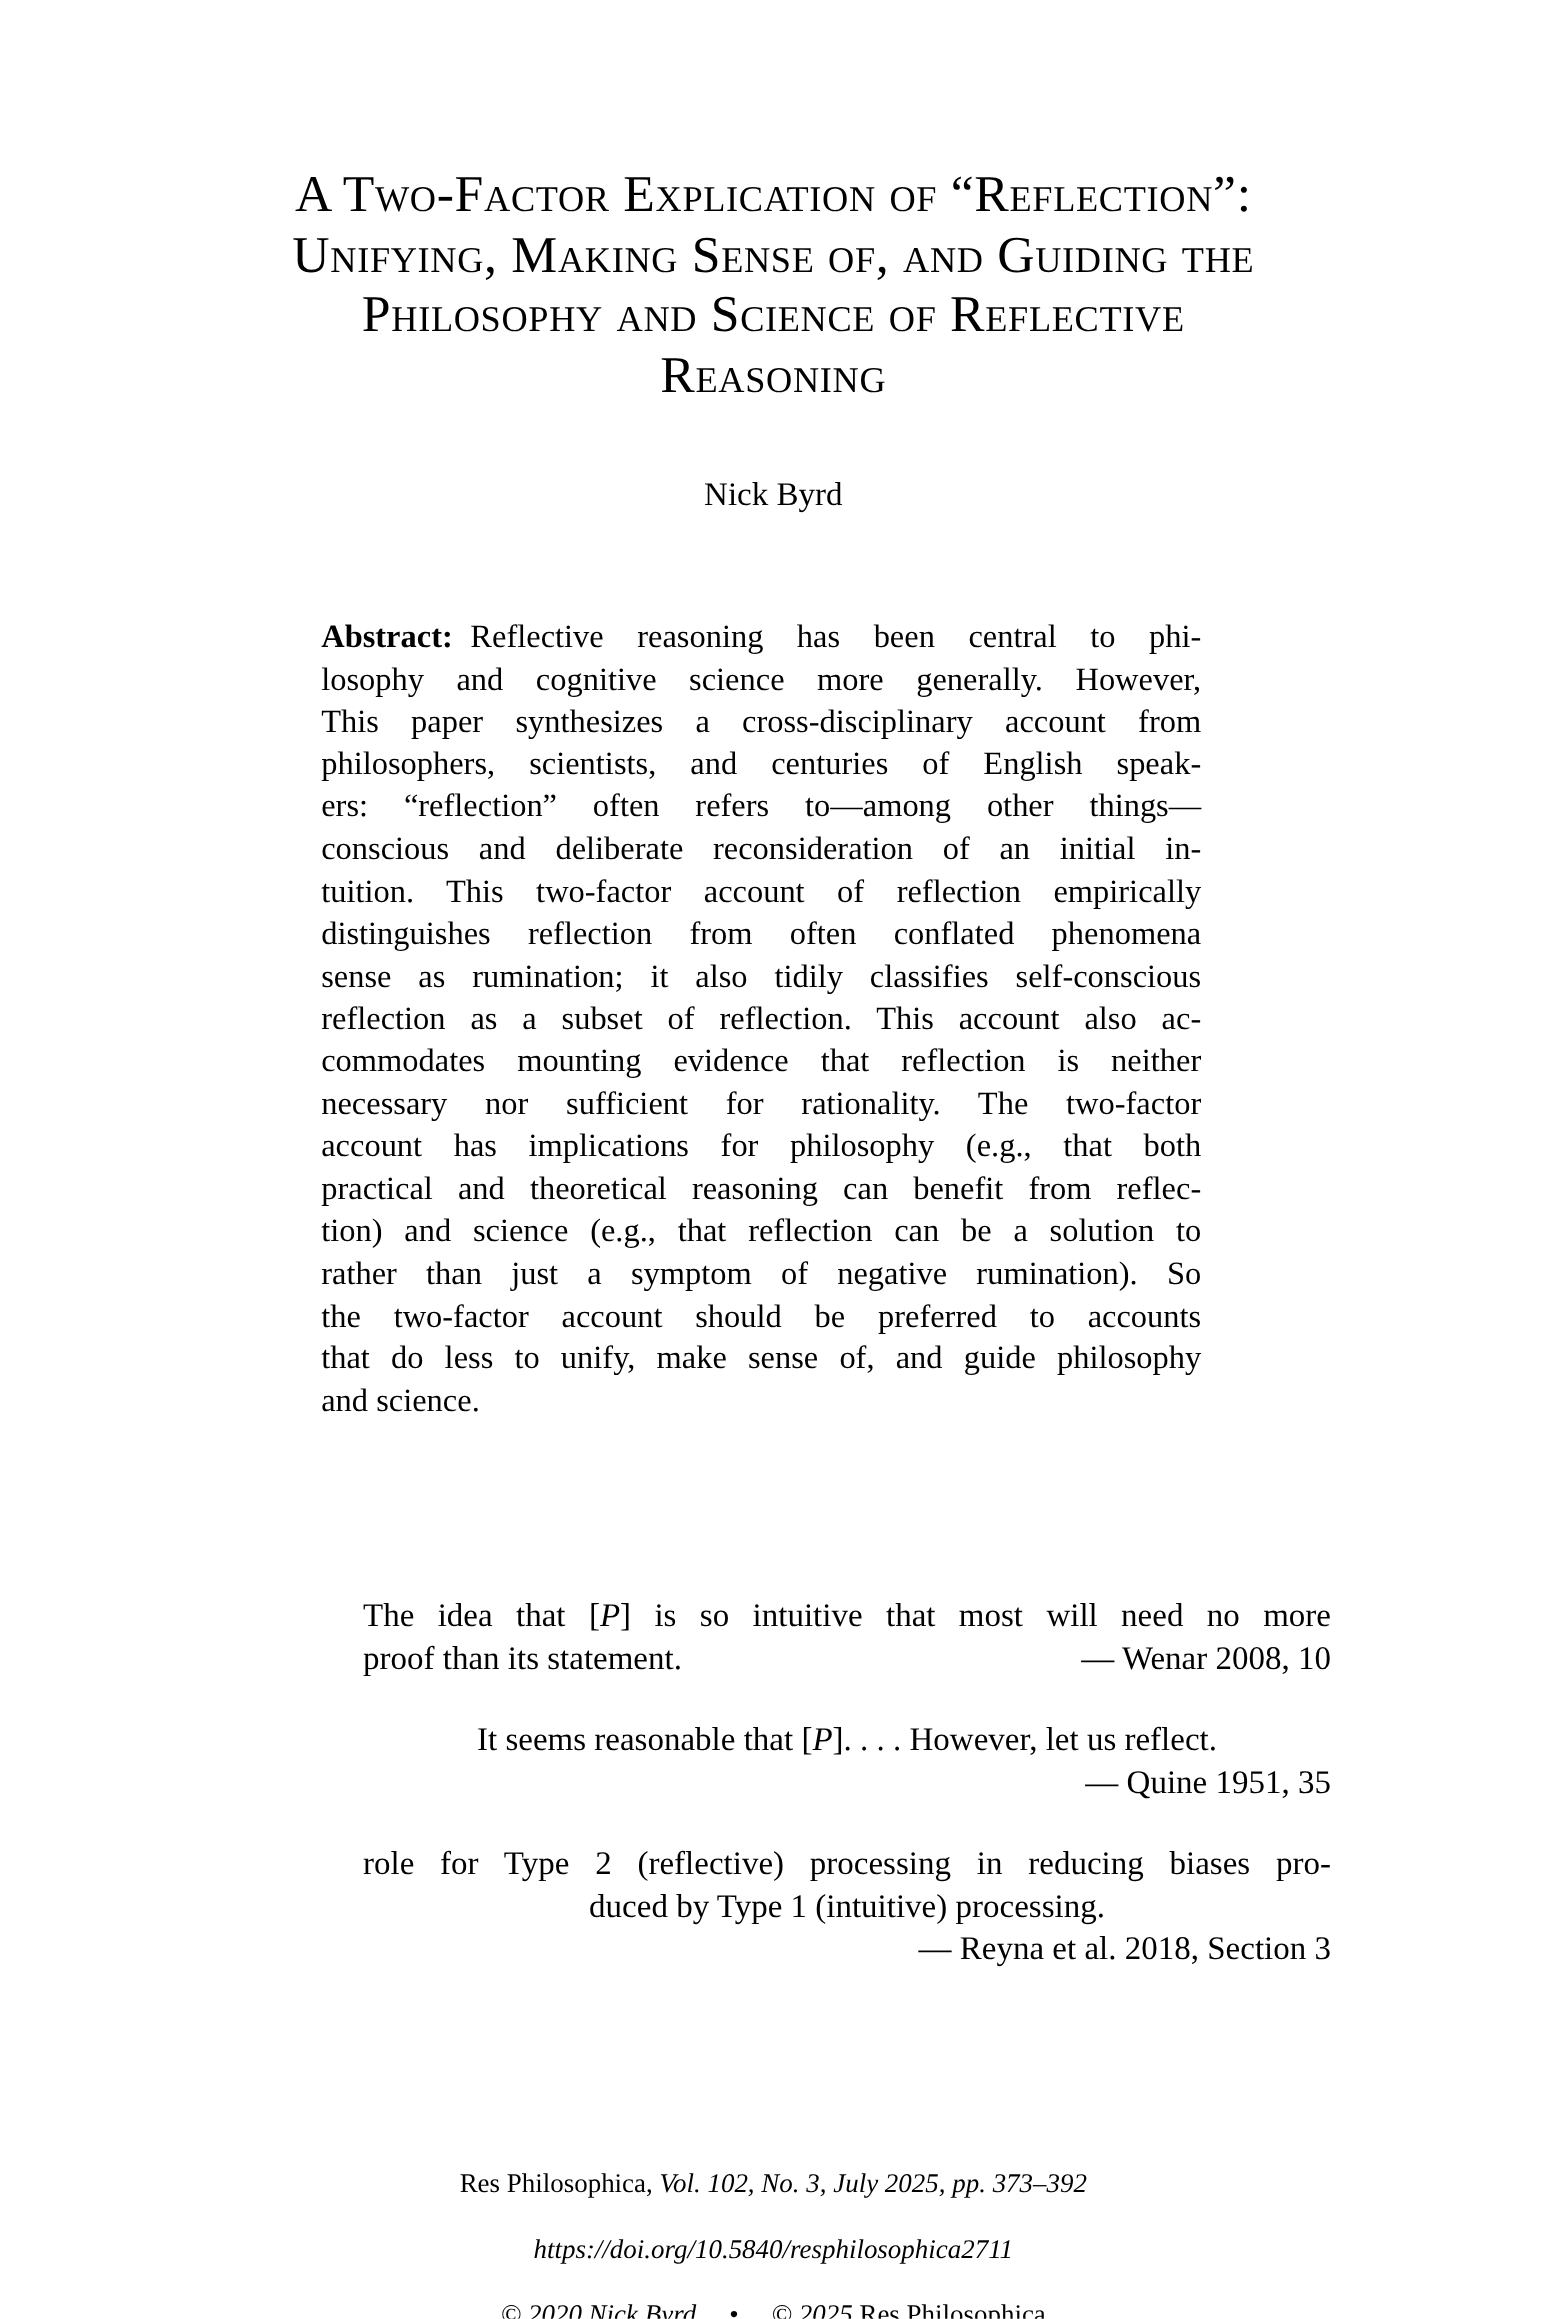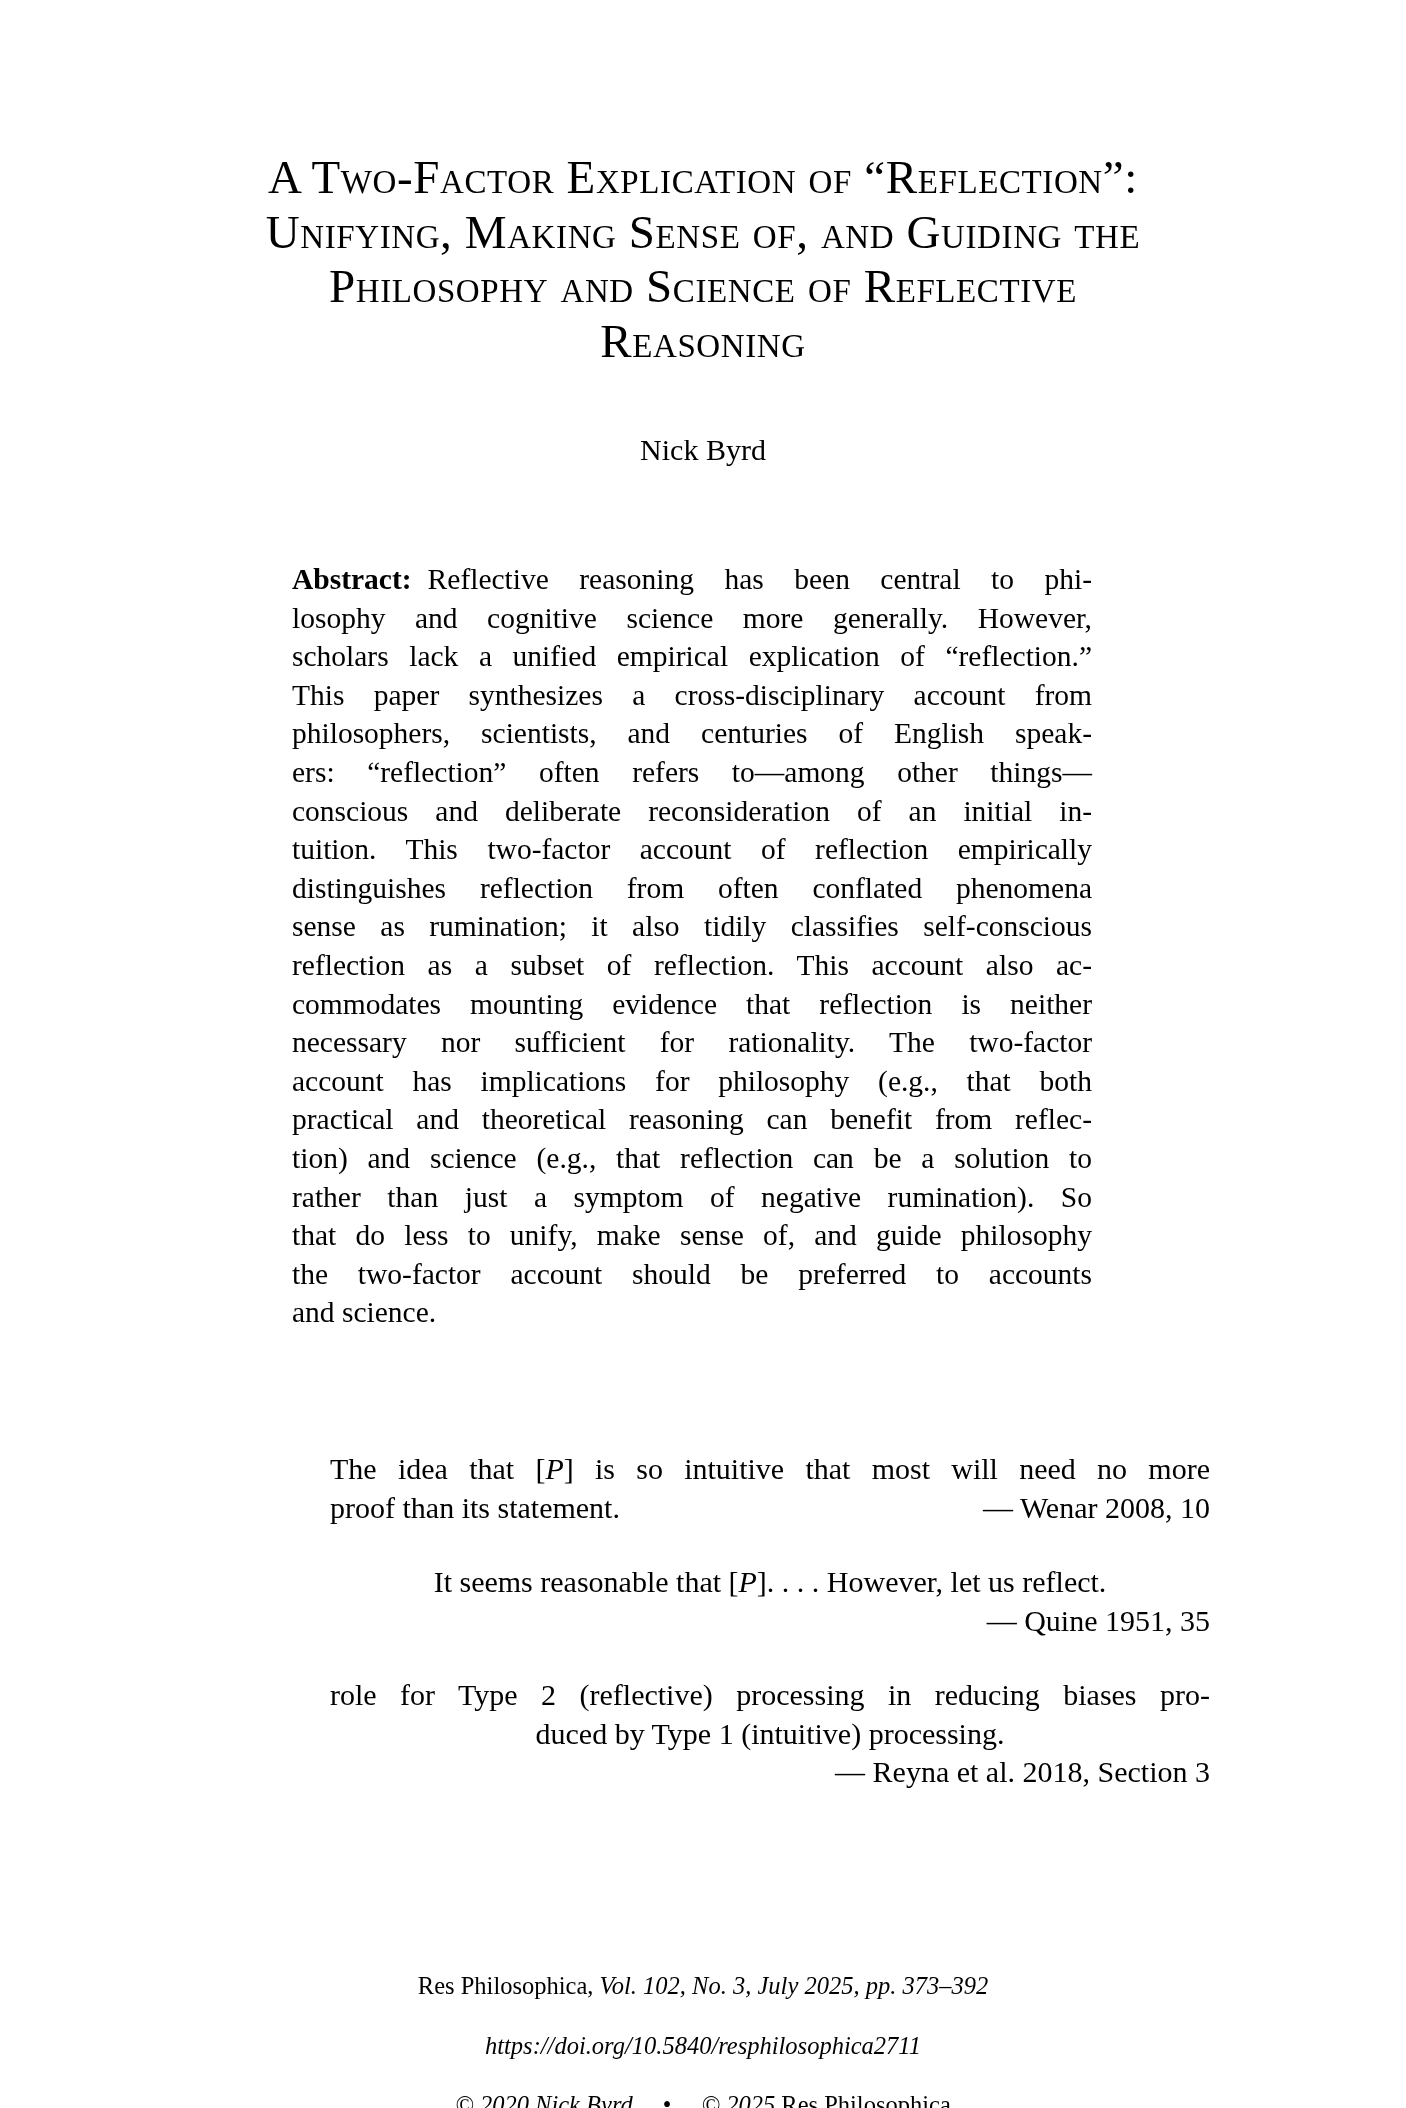--- a/index.html
+++ b/index.html
@@ -135,37 +135,36 @@
     <span class="line">Unifying, Making Sense of, and Guiding the</span>
     <span class="line">Philosophy and Science of Reflective</span>
     <span class="line">Reasoning</span>
   </h1>
 
   <div class="author">Nick Byrd</div>
 
   <div class="abstract">
     <span class="line"><span class="label">Abstract:</span><span>Reflective reasoning has been central to phi-</span></span>
     <span class="line">losophy and cognitive science more generally. However,</span>
-    <span class="line">scholars lack a unified empirical explication of “reflection.”</span>
     <span class="line">This paper synthesizes a cross-disciplinary account from</span>
     <span class="line">philosophers, scientists, and centuries of English speak-</span>
     <span class="line">ers: “reflection” often refers to—among other things—</span>
     <span class="line">conscious and deliberate reconsideration of an initial in-</span>
     <span class="line">tuition. This two-factor account of reflection empirically</span>
     <span class="line">distinguishes reflection from often conflated phenomena</span>
     <span class="line">sense as rumination; it also tidily classifies self-conscious</span>
     <span class="line">reflection as a subset of reflection. This account also ac-</span>
     <span class="line">commodates mounting evidence that reflection is neither</span>
     <span class="line">necessary nor sufficient for rationality. The two-factor</span>
     <span class="line">account has implications for philosophy (e.g., that both</span>
     <span class="line">practical and theoretical reasoning can benefit from reflec-</span>
     <span class="line">tion) and science (e.g., that reflection can be a solution to</span>
     <span class="line">rather than just a symptom of negative rumination). So</span>
+    <span class="line">the two-factor account should be preferred to accounts</span>
     <span class="line">that do less to unify, make sense of, and guide philosophy</span>
-    <span class="line">the two-factor account should be preferred to accounts</span>
     <span class="line last">and science.</span>
   </div>
 
   <div class="epigraphs">
     <div class="epigraph ep1">
       <span class="line just"><span>The idea that [</span><i>P</i><span>] is so intuitive that most will need no more</span></span>
       <div class="split">
         <span>proof than its statement.</span>
         <span>— Wenar 2008, 10</span>
       </div>

